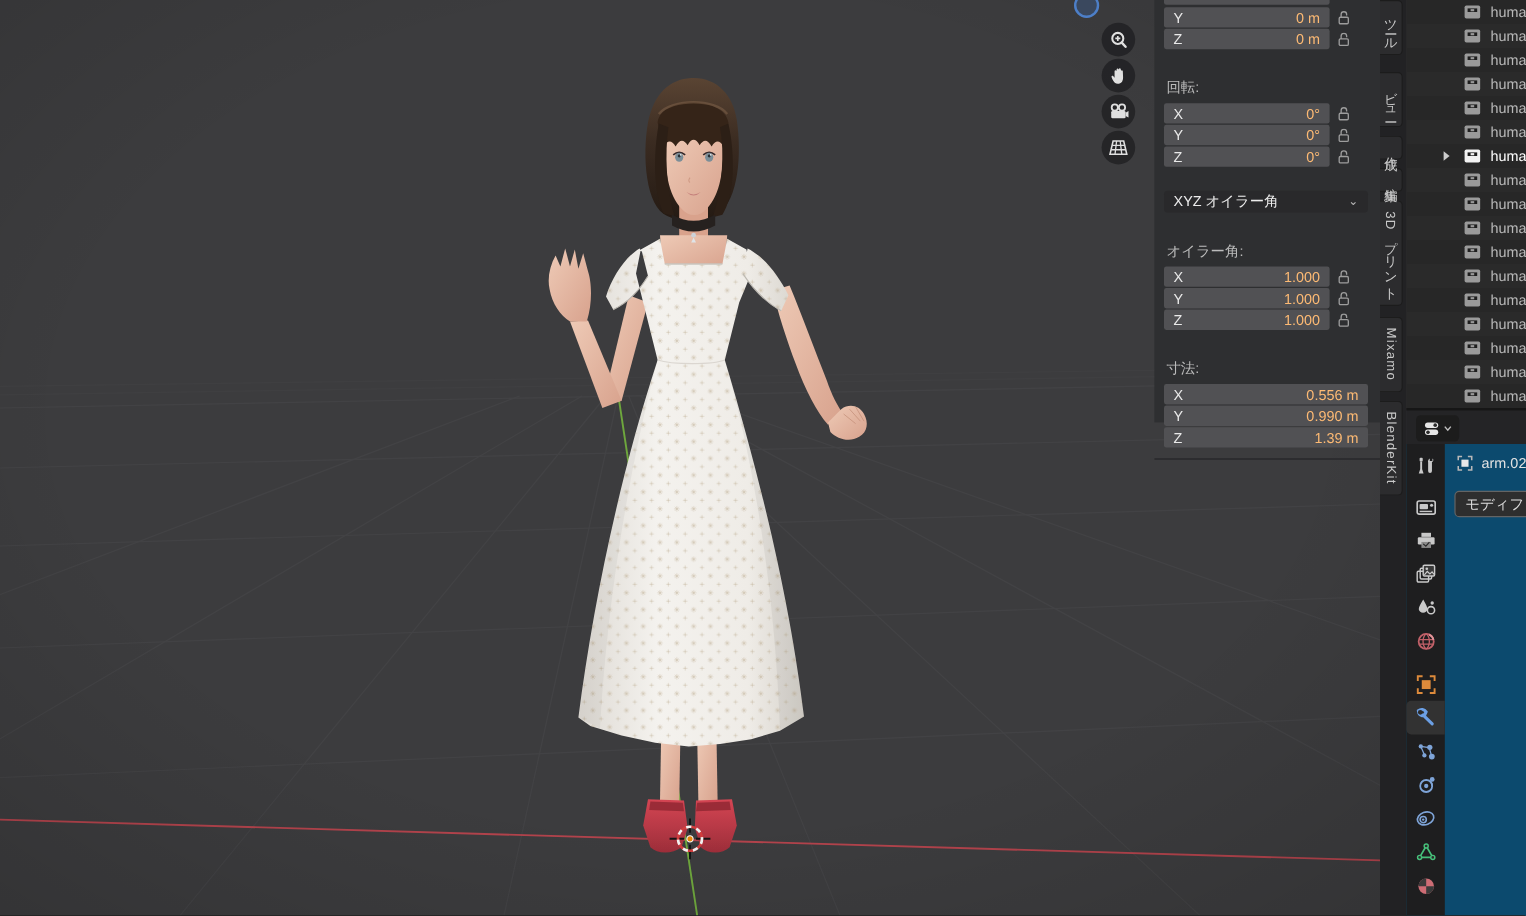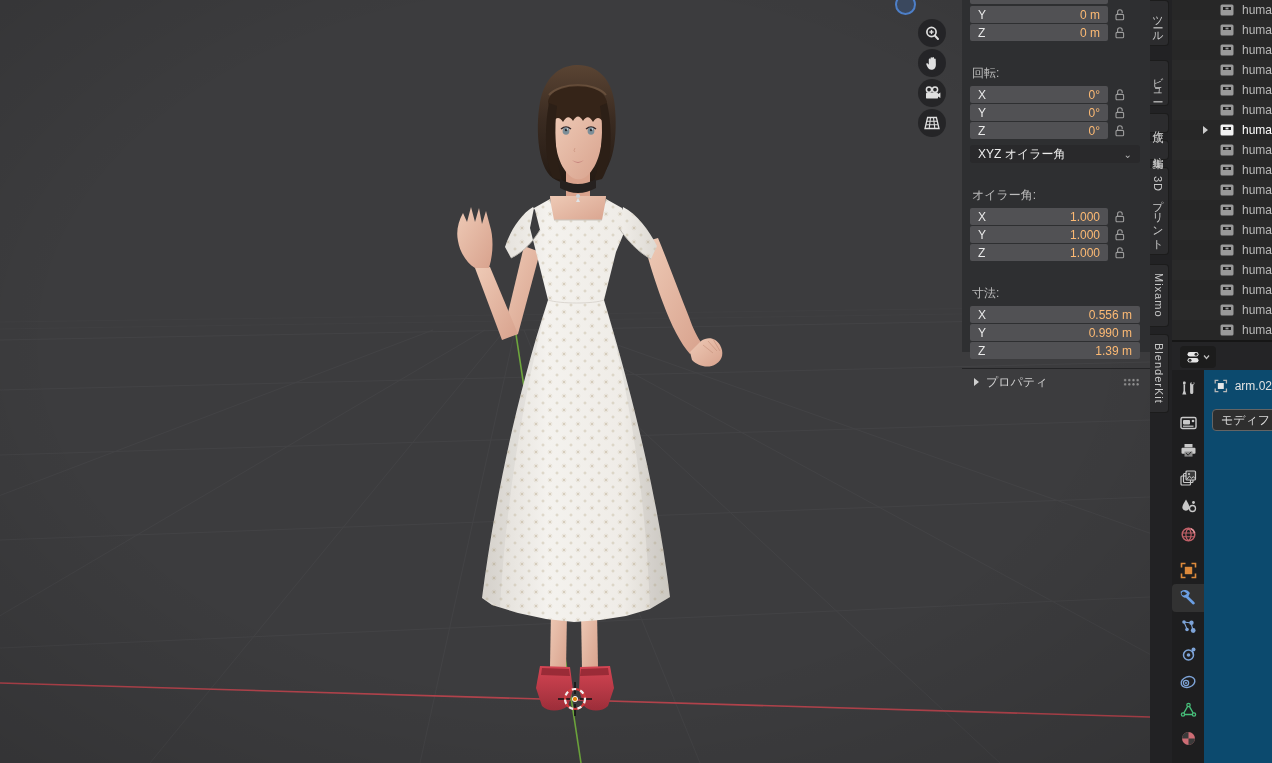--- a/index.html
+++ b/index.html
@@ -19,21 +19,21 @@
   .sliver{position:absolute;left:8px;top:0;width:138px;height:4px;background:#515154;border-radius:0 0 2px 2px;}
   .sect-label{color:#bcbcbc;margin:24px 0 4px 2px;font-size:12px;}
   .frow{display:flex;align-items:center;margin-bottom:1px;}
   .ffield{flex:0 0 138px;height:17px;background:#515154;border-radius:2px;display:flex;
           align-items:center;padding:0 8px;box-sizing:border-box;}
   .ffield.wide{flex-basis:170px;}
   .faxis{color:#e9e9e9;}
   .fval{margin-left:auto;color:#fdba74;}
   .flock{width:24px;display:flex;justify-content:center;}
   .dropdown{width:170px;height:18px;background:#29292b;border-radius:3px;display:flex;align-items:center;
-            padding:0 8px;box-sizing:border-box;color:#ececec;margin-top:6px;}
+            padding:0 8px;box-sizing:border-box;color:#ececec;margin-top:20px;}
   .dropdown .caret{margin-left:auto;color:#b5b5b5;font-size:10px;}
   .np-sep{height:1px;background:#242426;margin:9px -8px 0 -8px;}
   .collapsed-panel{display:flex;align-items:center;height:26px;color:#d0d0d0;}
   .collapsed-panel .tri{width:0;height:0;border-left:5px solid #cfcfcf;border-top:4px solid transparent;
         border-bottom:4px solid transparent;margin:0 7px 0 4px;}
   .grip{margin-left:auto;margin-right:2px;width:17px;height:8px;
         background-image:radial-gradient(circle,#8f8f8f 1px,transparent 1.3px);
         background-size:4.2px 4.2px;}
   
   .tabstrip{position:absolute;left:1150px;top:0;width:22px;height:763px;background:#222224;}
@@ -375,25 +375,20 @@
             </div>
           </div>
           <div class="frow">
             <div class="ffield wide">
               <span class="faxis">Z</span>
               <span class="fval">1.39 m</span>
             </div>
           </div>
         </div>
       <div class="np-sep"></div>
-      <div class="collapsed-panel">
-        <span class="tri"></span>
-        <span>プロパティ</span>
-        <span class="grip"></span>
-      </div>
     </div>
   </div>
 
   <div class="tabstrip">
     <div id="vtabs">
         <div class="vtab" style="margin-top: 0px;">ツール</div>
         <div class="vtab" style="margin-top: 14px;">ビュー</div>
         <div class="vtab" style="margin-top: 7px;">作成</div>
         <div class="vtab" style="margin-top: 7px;">編集</div>
         <div class="vtab" style="margin-top: 7px;">3Dプリント</div>

